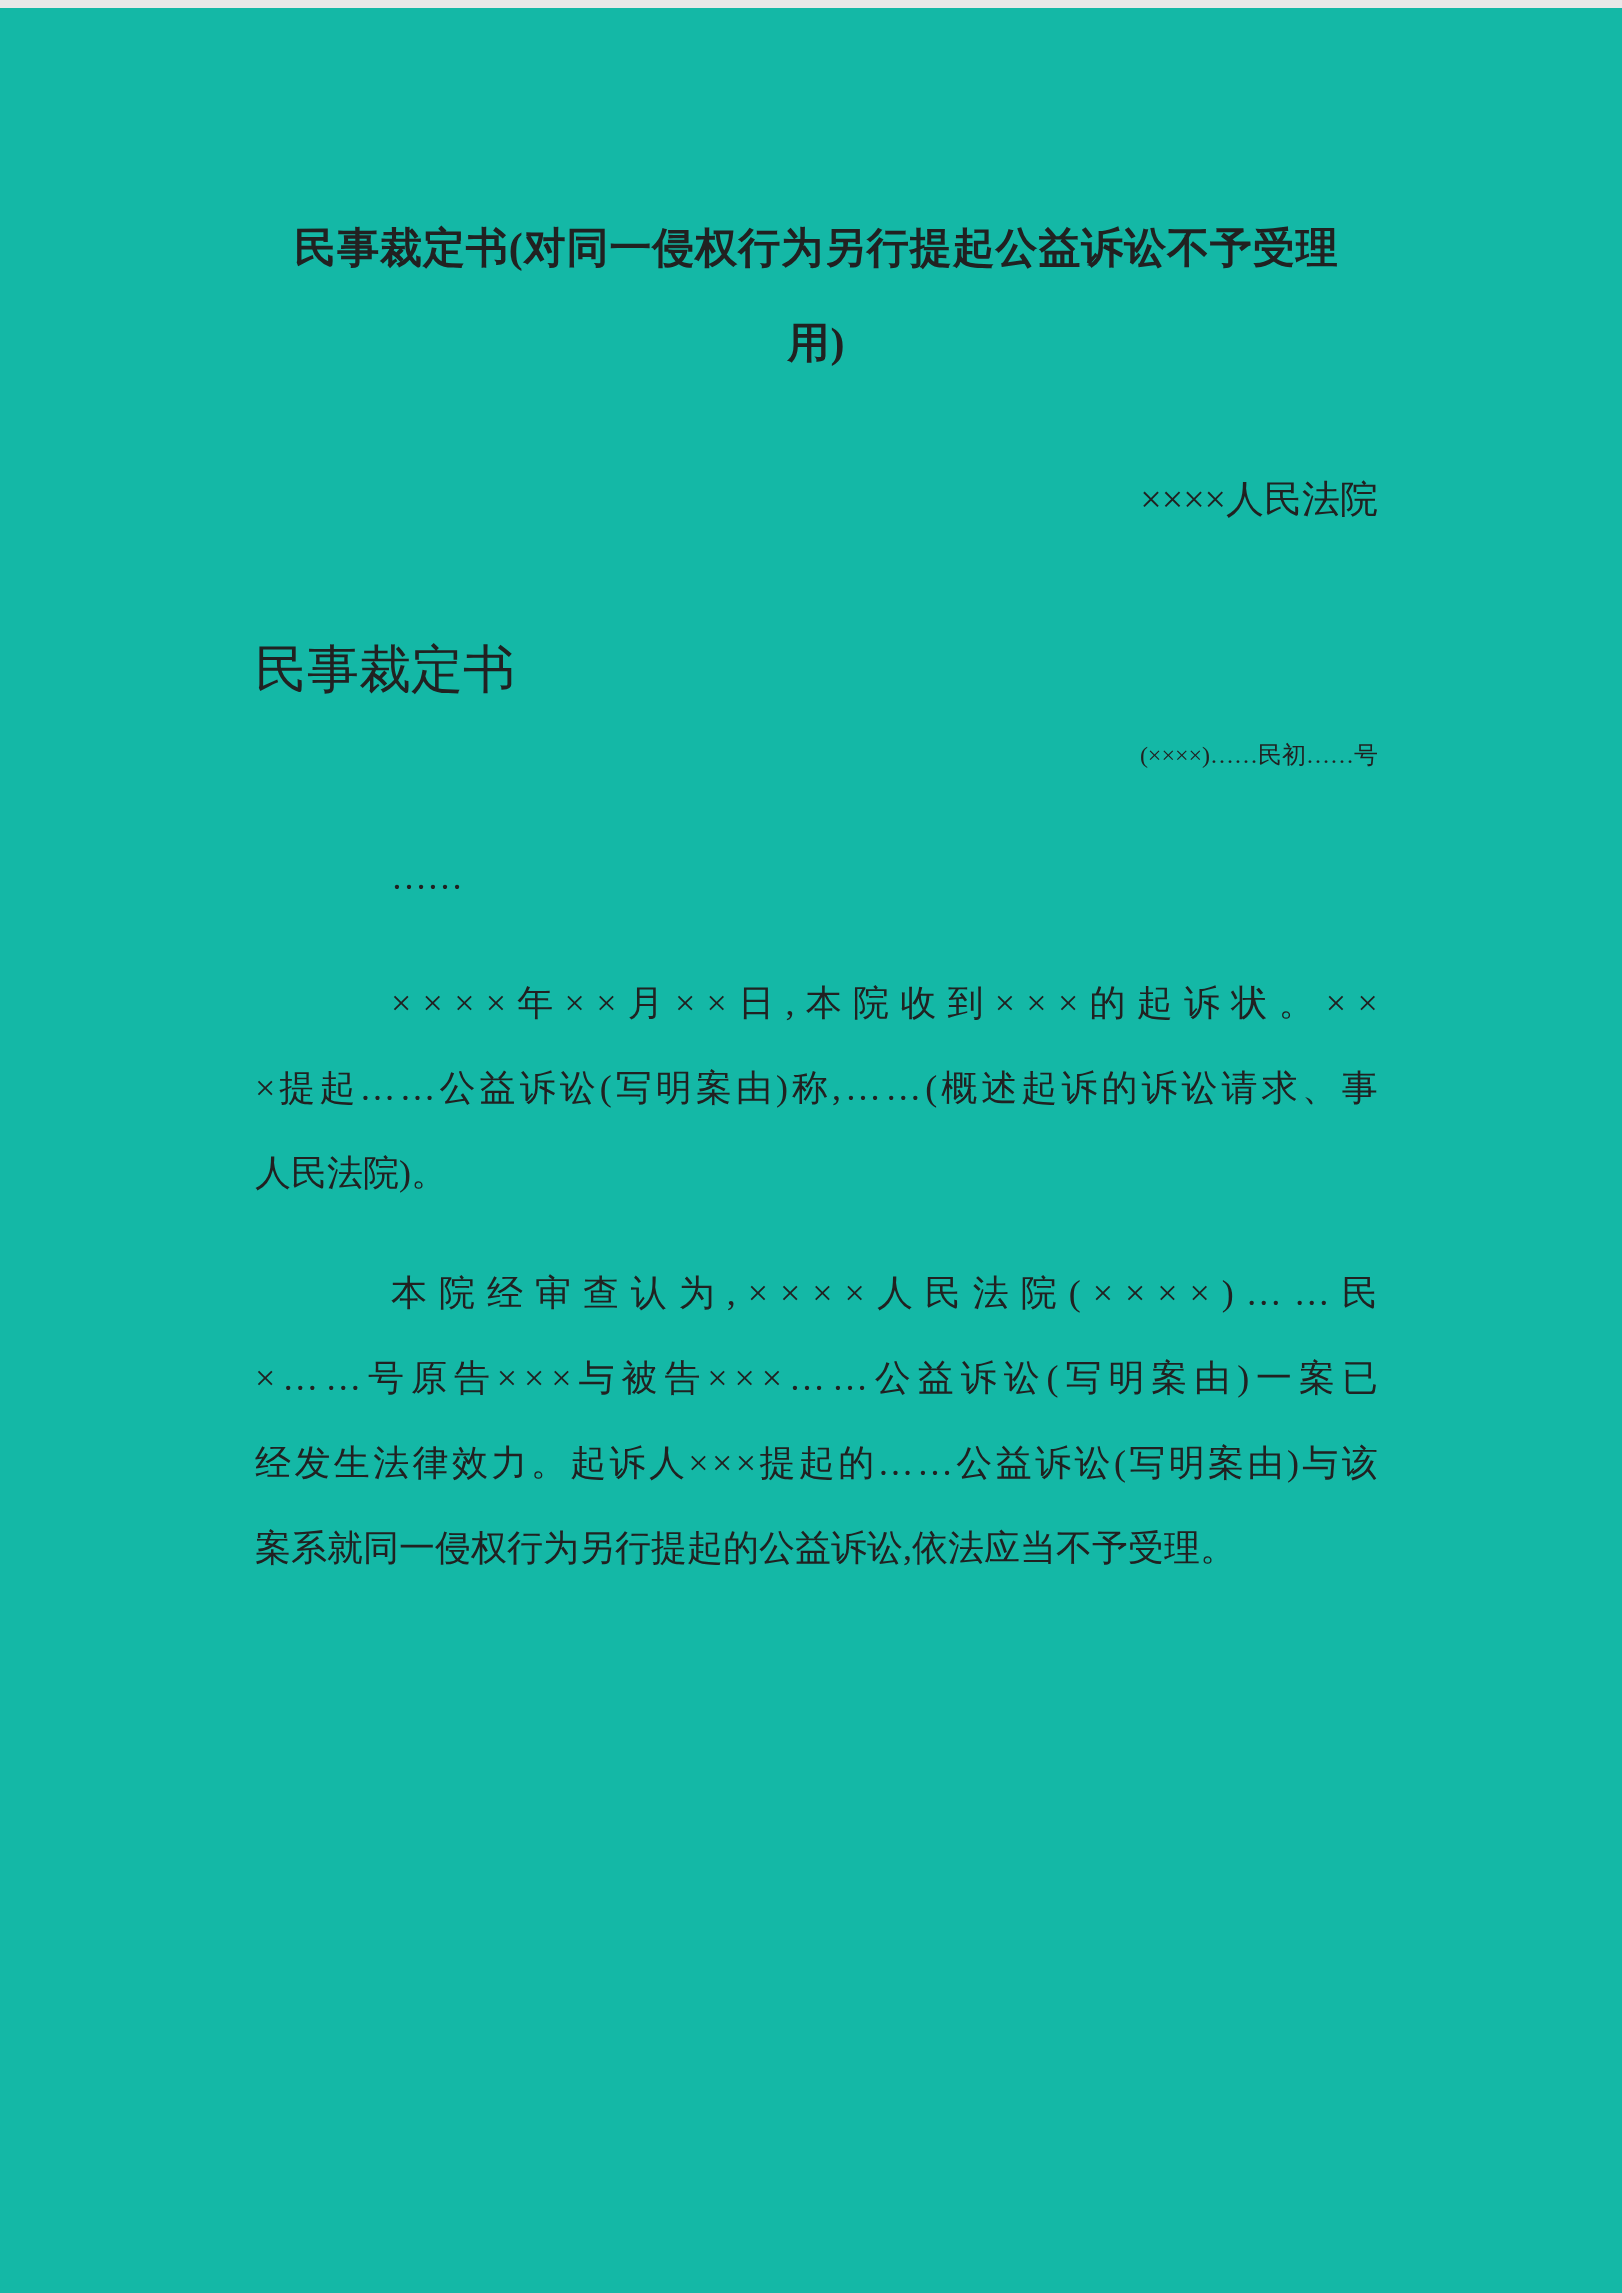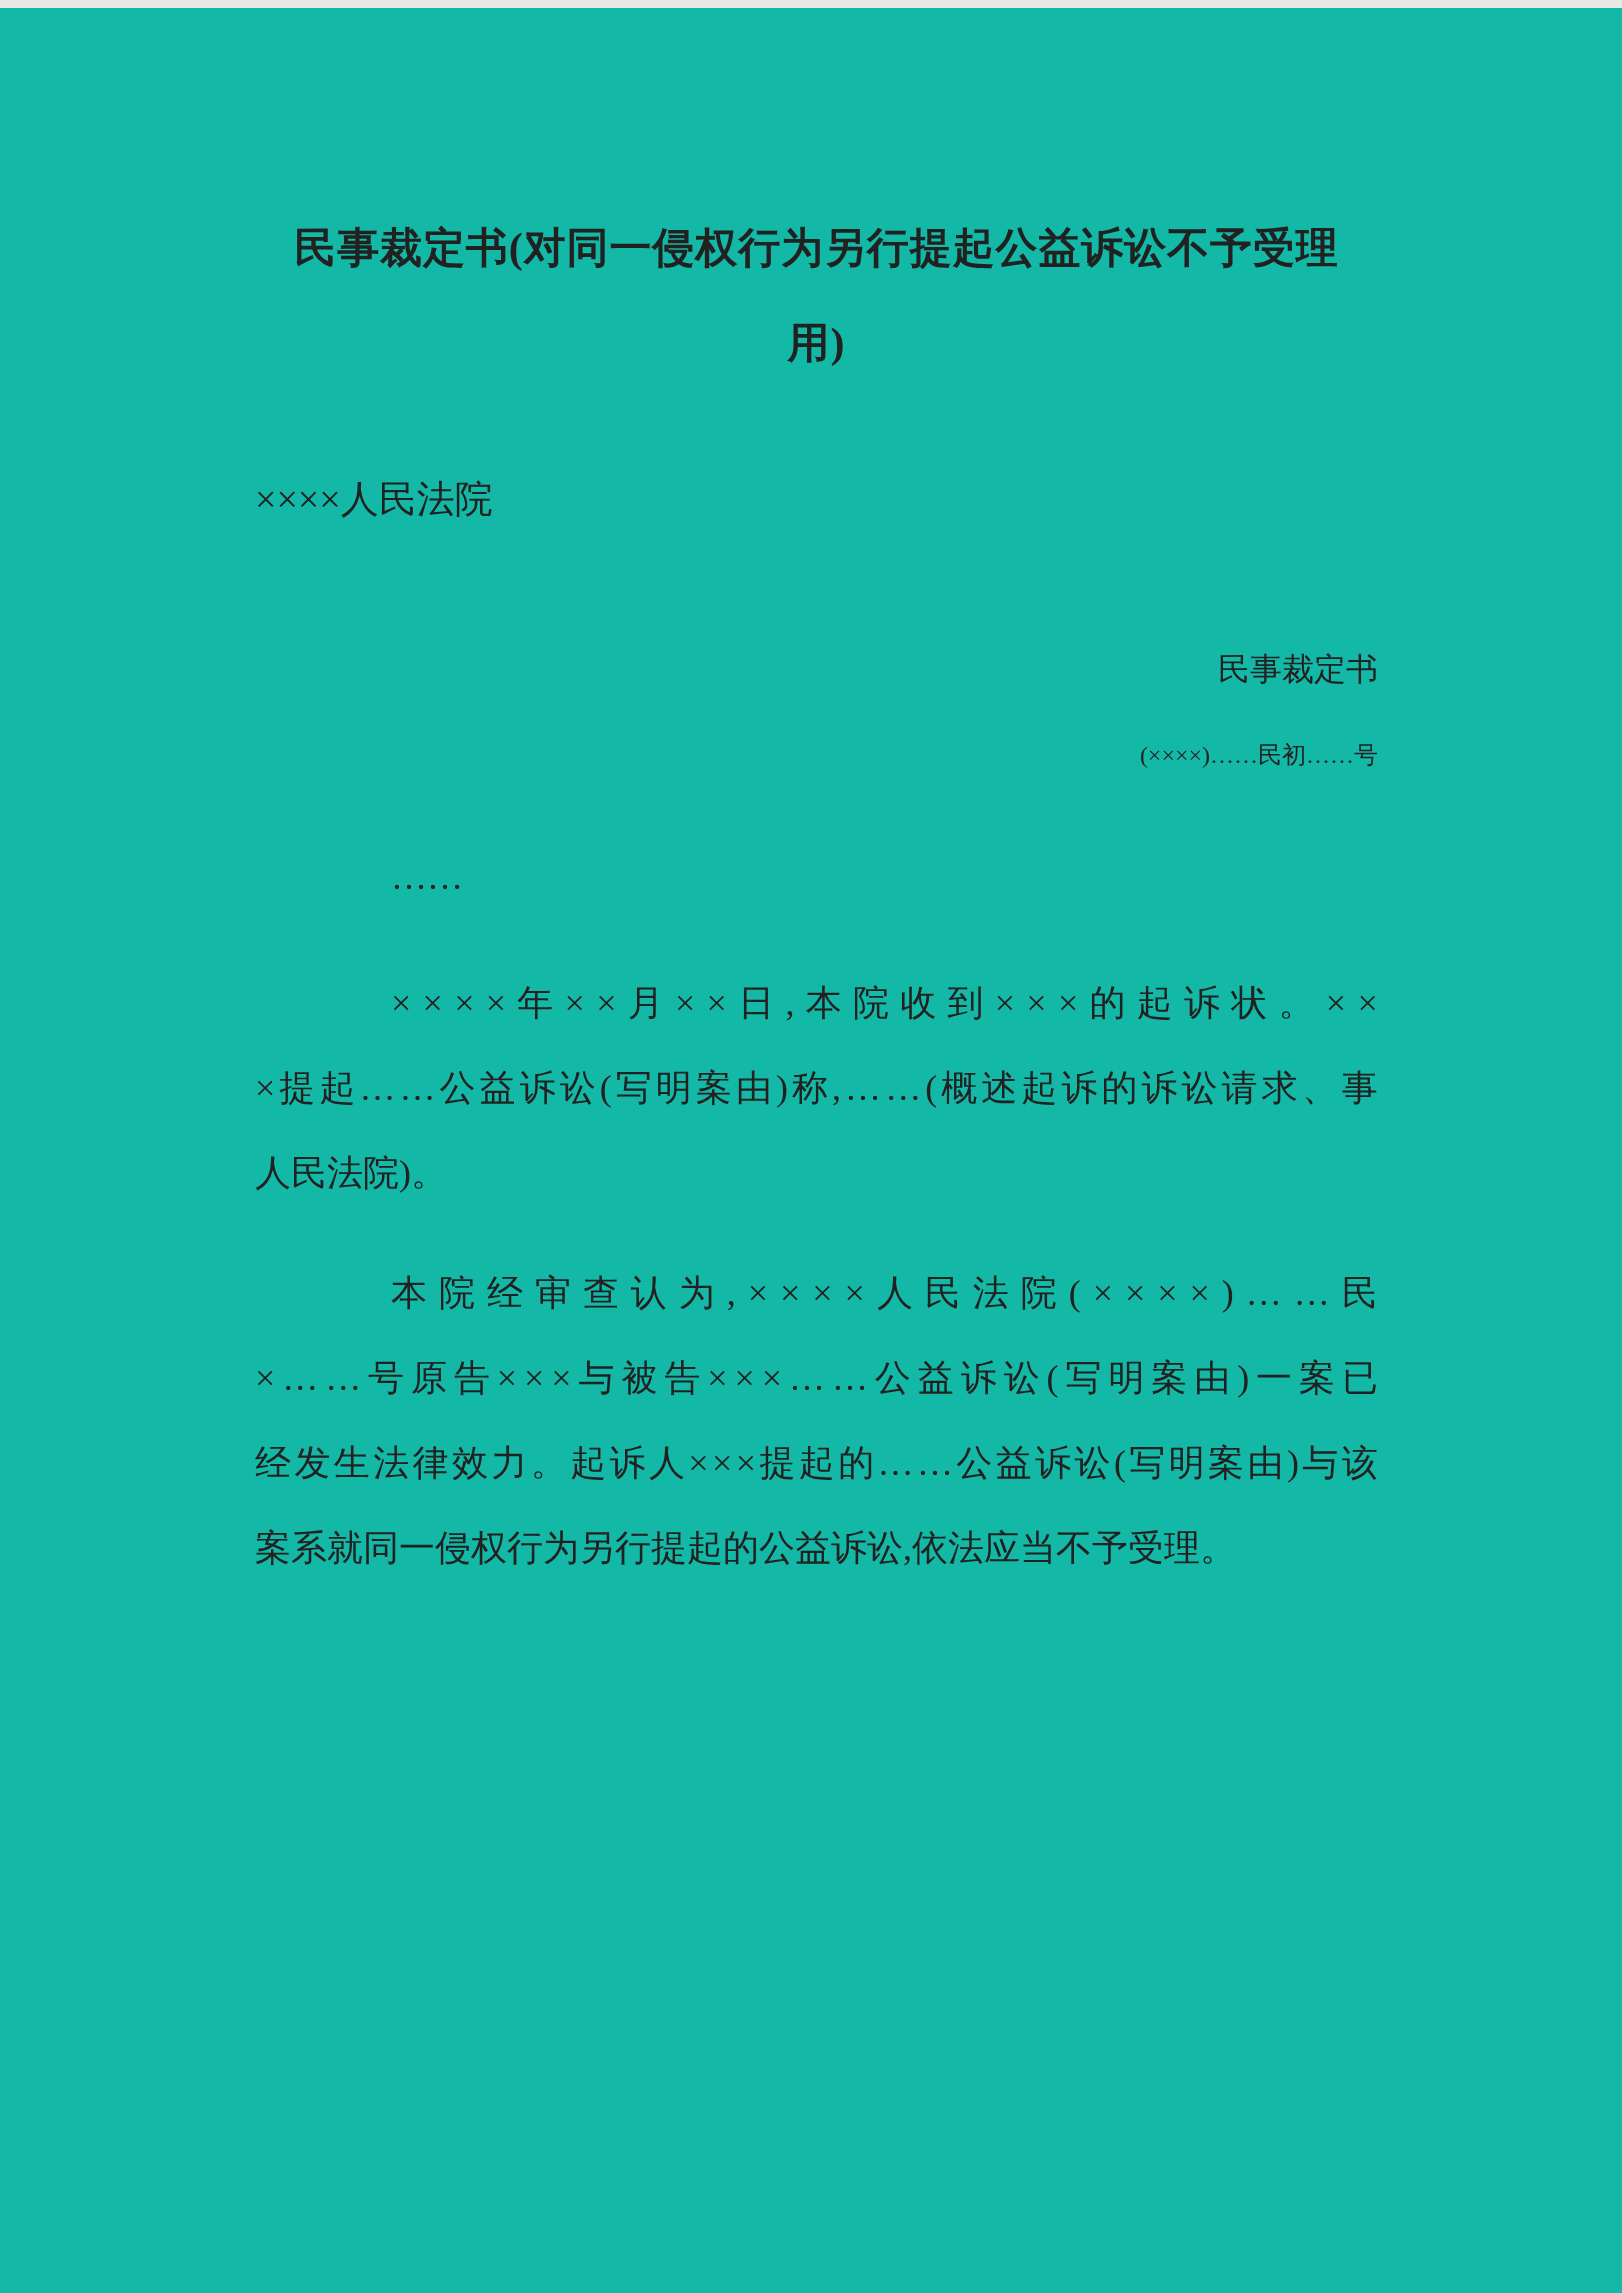--- a/index.html
+++ b/index.html
@@ -20,27 +20,27 @@
     font-size: 42px;
     font-weight: bold;
     line-height: 95px;
     text-align: center;
     letter-spacing: 0.9px;
   }
   .court-line {
     margin-top: 66px;
     font-size: 38px;
     line-height: 85px;
-    text-align: left;
+    text-align: right;
   }
   .doc-type-line {
     margin-top: 85px;
-    font-size: 32px;
-    line-height: 85px;
-    text-align: right;
+    font-size: 52px;
+    line-height: 85px;
+    text-align: left;
   }
   .case-no-line {
     margin-top: 0.9px;
     font-size: 24px;
     line-height: 85px;
     text-align: right;
   }
   .party-line   { margin-top: 35px; }
   .ellipsis-line{ margin-top: 37px; }
   .note-line    { margin-top: 37px; }

